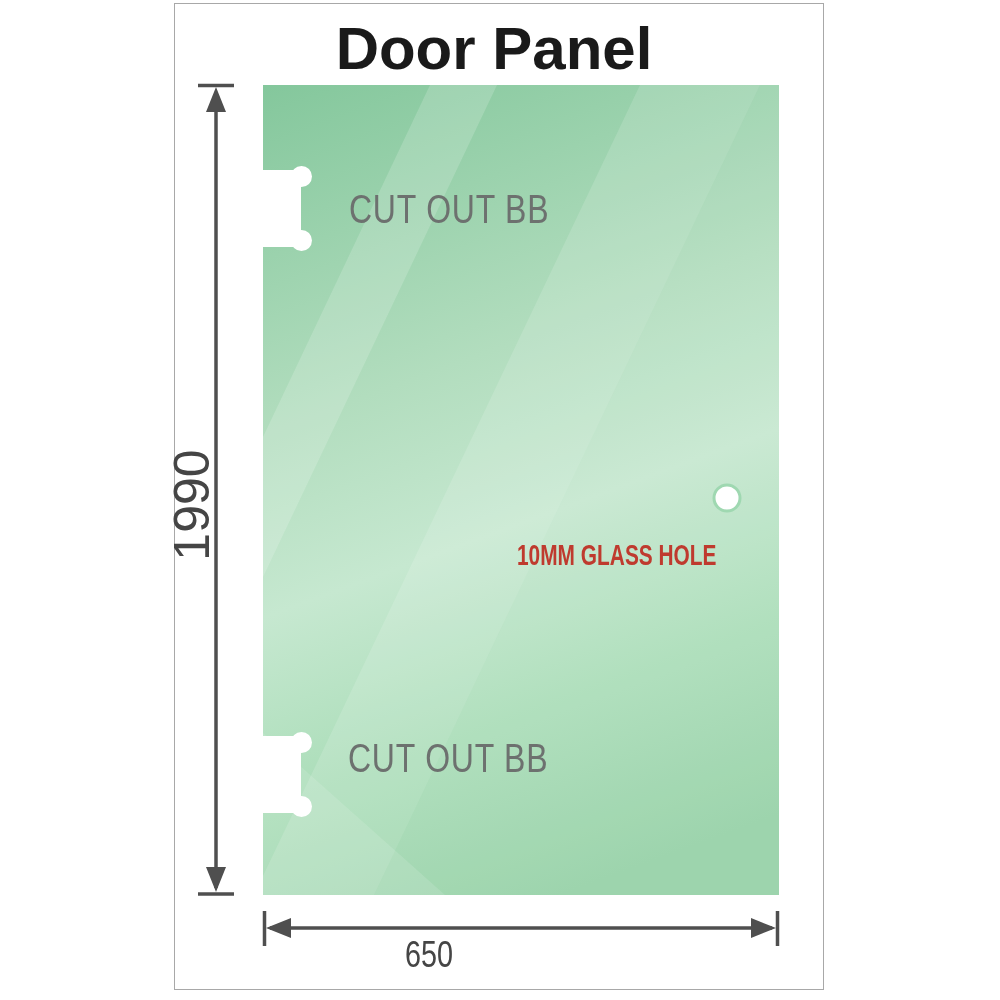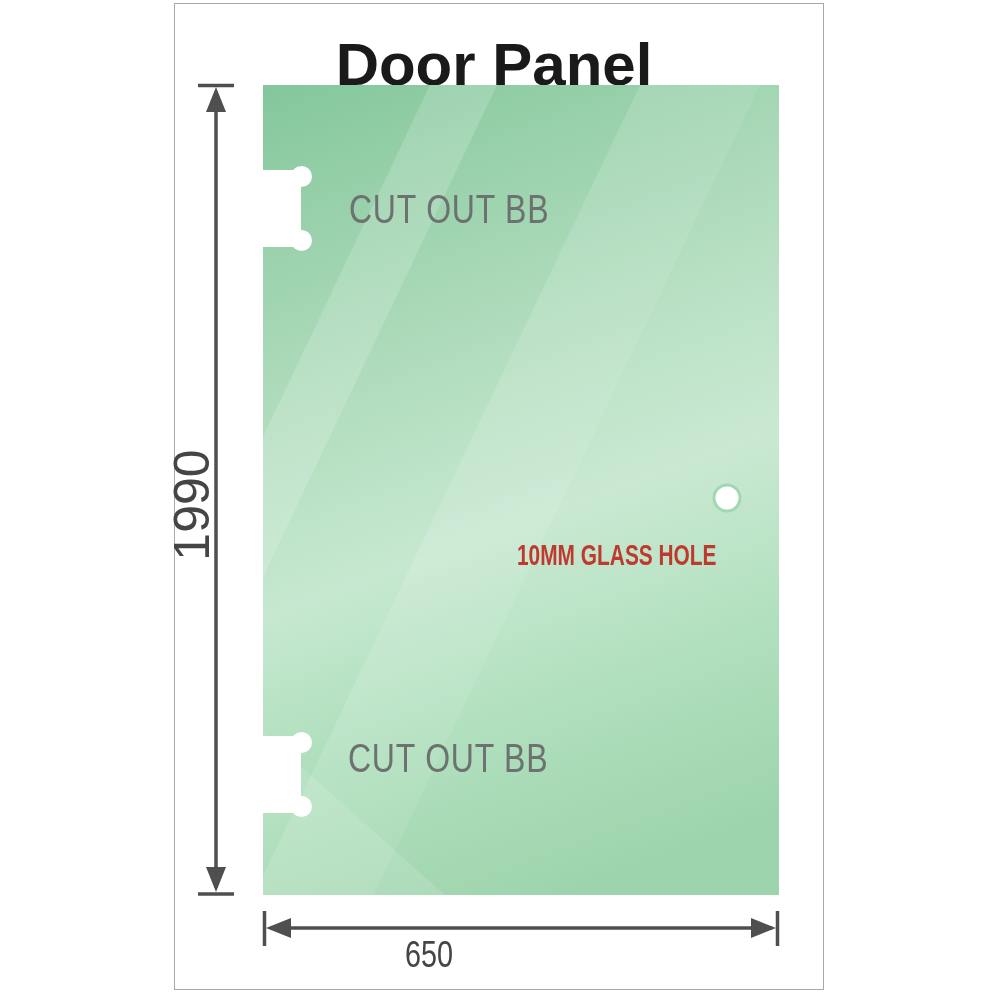--- a/index.html
+++ b/index.html
@@ -16,21 +16,20 @@
     border:1.5px solid #a8a8a8;
     box-sizing:border-box;
   }
   .title{
     position:absolute;
     left:174px;top:14px;width:640px;
     text-align:center;
     font-size:60px;font-weight:bold;
     color:#1a1a1a;
     letter-spacing:0px;
-    margin-top:16px;
   }
   svg.draw{position:absolute;left:0;top:0;width:1000px;height:1000px;}
   .cutout-label{
     position:absolute;
     font-size:41px;
     color:#6d716f;
     letter-spacing:1px;
     white-space:nowrap;
     transform:scaleX(0.78);
     transform-origin:0 50%;

